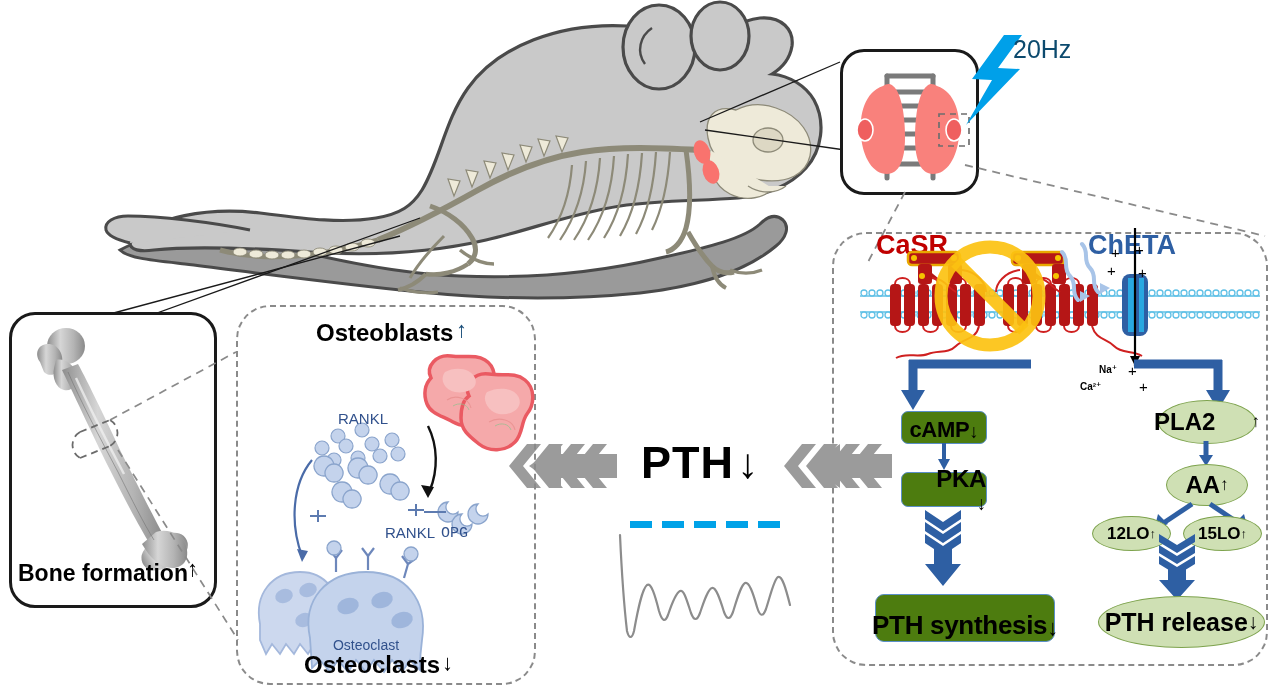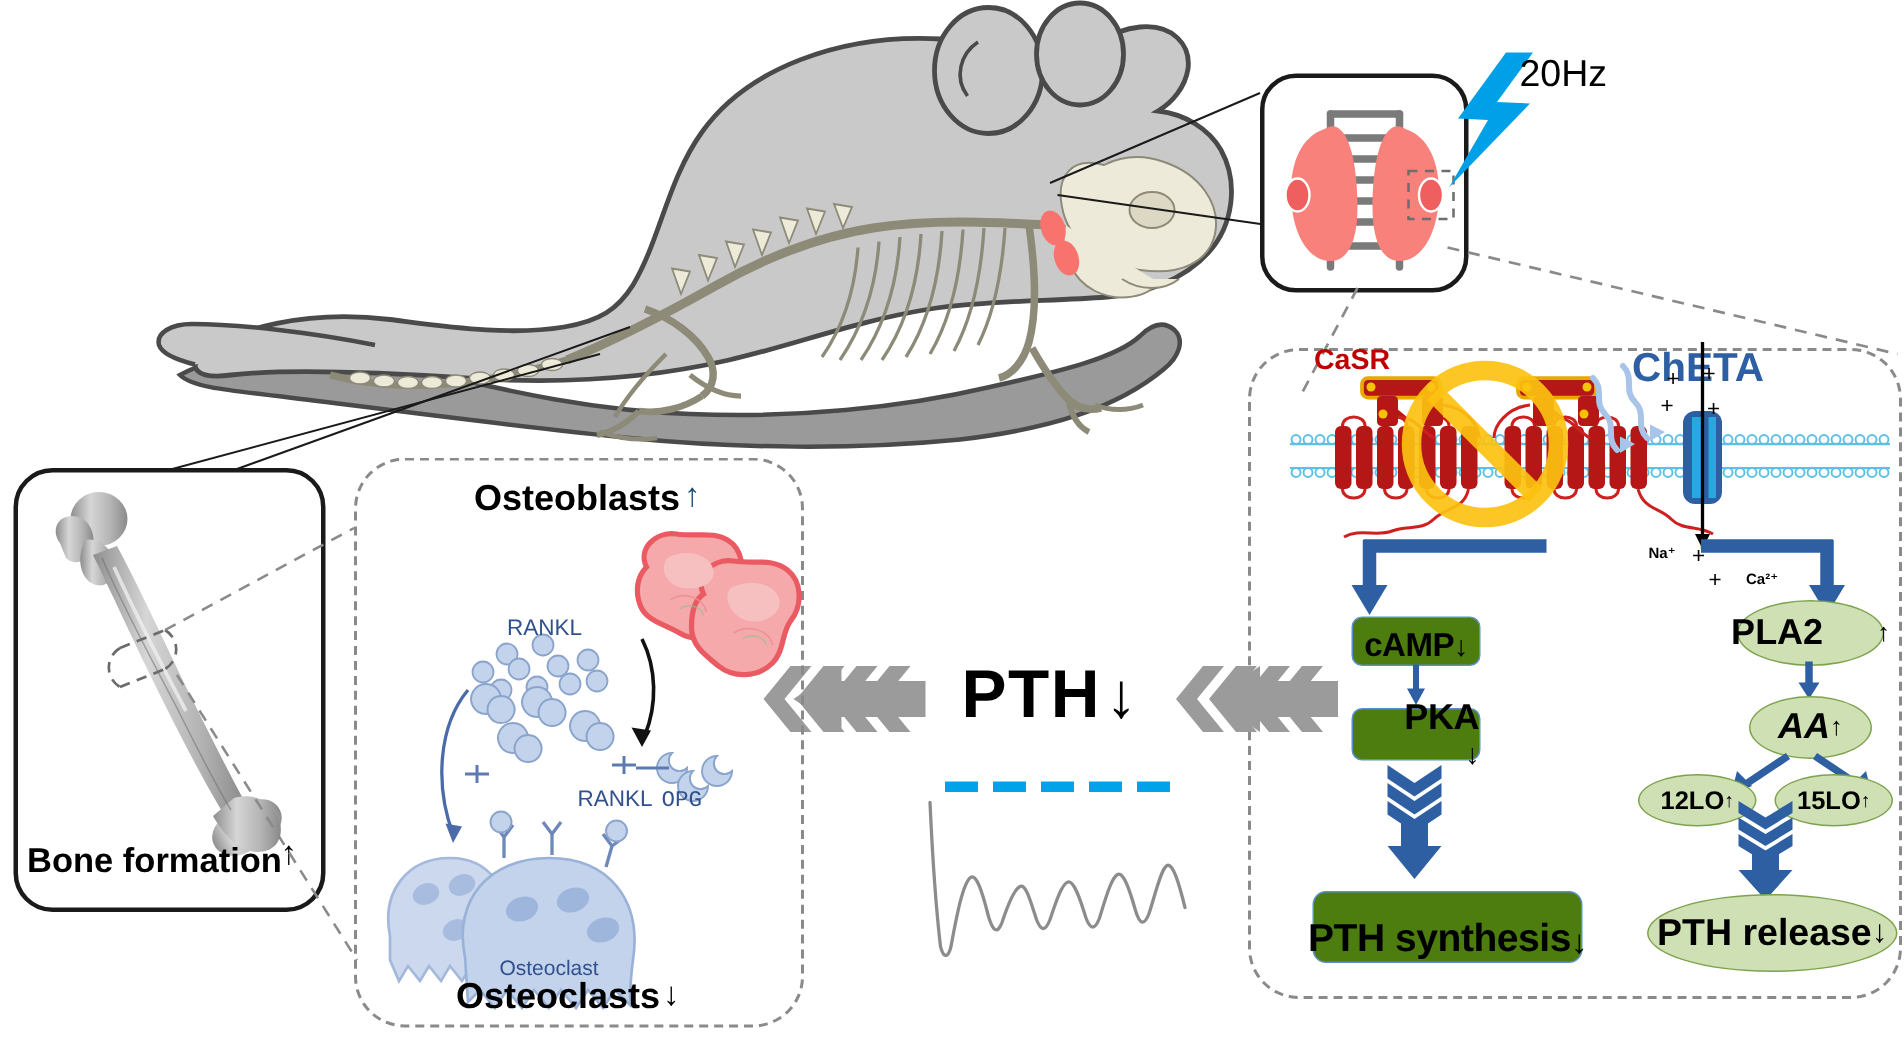--- a/index.html
+++ b/index.html
@@ -29,21 +29,21 @@
   .goval{
     position:absolute;background:#cfe0b4;border:1.6px solid #7ea34e;border-radius:50%;
     display:flex;align-items:center;justify-content:center;
     font-weight:bold;color:#000;white-space:nowrap;
   }
   .arrow-dn{font-weight:normal;}
 
   
   .cyanline{position:absolute;height:7px;background:
      repeating-linear-gradient(90deg,#00a2e8 0 22px,transparent 22px 32px);}
-  .hz{position:absolute;color:#000000;font-size:25px;letter-spacing:0px;}
+  .hz{position:absolute;color:#0c4a6e;font-size:25px;letter-spacing:0px;}
   svg{overflow:visible;display:block;}
 </style>
 </head>
 <body>
 
 <div class="abs nosel" style="left:100px;top:0px;width:730px;height:300px;">
   <svg width="730" height="300" viewBox="0 0 730 300">
 
     <path d="M20 250 C 60 228 120 232 175 245 C 240 262 300 274 360 276
              C 430 279 500 272 560 258 C 610 247 645 238 660 224
@@ -177,21 +177,21 @@
 </svg>
 <div class="hz" style="left:1013px;top:35px;">20Hz</div>
 
 <svg class="abs nosel" style="left:0;top:0;width:1269px;height:693px;pointer-events:none;">
   <line x1="905" y1="192" x2="868" y2="262" stroke="#8a8a8a" stroke-width="1.8" stroke-dasharray="8 6"></line>
   <line x1="965" y1="165" x2="1265" y2="236" stroke="#8a8a8a" stroke-width="1.8" stroke-dasharray="8 6"></line>
 </svg>
 
 <div class="panel-dashed" style="left:832px;top:232px;width:432px;height:430px;"></div>
 
-<div class="lbl bold" style="left:876px;top:230px;font-size:19px;color:#c00000;">CaSR</div>
+<div class="lbl bold" style="left:876px;top:230px;font-size:27px;color:#c00000;">CaSR</div>
 <div class="lbl bold" style="left:1088px;top:230px;font-size:27px;color:#2e5fa3;">ChETA</div>
 
 <svg class="abs nosel" style="left:860px;top:258px;" width="400" height="150">
 
   <g>
     <rect x="0" y="36" width="400" height="20" fill="#ffffff"></rect>
     <g stroke="#5fc0e6" stroke-width="1.5" fill="none">
       <line x1="0" y1="38" x2="400" y2="38"></line>
       <line x1="0" y1="54" x2="400" y2="54"></line>
     </g>
@@ -389,21 +389,21 @@
   <path d="M240 36 l0 -11 l10 5 Z" fill="#a8c4e8"></path>
 </svg>
 
 <div class="lbl" style="left:1111px;top:244px;font-size:15px;color:#000;">+</div>
 <div class="lbl" style="left:1135px;top:241px;font-size:15px;color:#000;">+</div>
 <div class="lbl" style="left:1107px;top:262px;font-size:15px;color:#000;">+</div>
 <div class="lbl" style="left:1138px;top:264px;font-size:15px;color:#000;">+</div>
 <div class="lbl" style="left:1128px;top:362px;font-size:15px;color:#000;">+</div>
 <div class="lbl" style="left:1139px;top:378px;font-size:15px;color:#000;">+</div>
 <div class="lbl" style="left:1099px;top:364px;font-size:10px;font-weight:bold;color:#000;">Na⁺</div>
-<div class="lbl" style="left:1164px;top:381px;font-size:10px;font-weight:bold;color:#000;">Ca²⁺</div>
+<div class="lbl" style="left:1080px;top:381px;font-size:10px;font-weight:bold;color:#000;">Ca²⁺</div>
 
 <svg class="abs nosel" style="left:895px;top:358px;" width="140" height="56">
   <path d="M136 6 H 14" stroke="#2e5fa3" stroke-width="9" fill="none"></path>
   <path d="M18 2 V 34" stroke="#2e5fa3" stroke-width="9" fill="none"></path>
   <path d="M18 52 l-12 -20 h24 Z" fill="#2e5fa3"></path>
 </svg>
 
 <svg class="abs nosel" style="left:1130px;top:358px;" width="110" height="56">
   <path d="M4 6 H 92" stroke="#2e5fa3" stroke-width="9" fill="none"></path>
   <path d="M88 2 V 34" stroke="#2e5fa3" stroke-width="9" fill="none"></path>
@@ -437,21 +437,21 @@
 </div>
 
 <div class="goval" style="left:1158px;top:400px;width:96px;height:42px;font-size:24px;gap:36px;">
   <span>PLA2</span>
     <span class="arrow-dn" style="font-size:17px;">↑</span>
 </div>
 <svg class="abs nosel" style="left:1196px;top:441px;" width="22" height="26">
   <line x1="10" y1="0" x2="10" y2="16" stroke="#2e5fa3" stroke-width="5"></line>
   <path d="M10 25 l-7 -11 h14 Z" fill="#2e5fa3"></path>
 </svg>
-<div class="goval" style="left:1166px;top:464px;width:80px;height:40px;font-size:24px;font-style:italic;">
+<div class="goval" style="left:1166px;top:464px;width:80px;height:40px;font-size:24px;">
   <span>AA</span>
     <span class="arrow-dn" style="font-size:17px;">↑</span>
 </div>
 
 <svg class="abs nosel" style="left:1110px;top:500px;" width="180" height="40">
   <line x1="82" y1="4" x2="52" y2="24" stroke="#2e5fa3" stroke-width="5"></line>
   <path d="M44 30 l4 -16 l10 10 Z" fill="#2e5fa3"></path>
   <line x1="100" y1="4" x2="130" y2="24" stroke="#2e5fa3" stroke-width="5"></line>
   <path d="M138 30 l-14 -6 l10 -10 Z" fill="#2e5fa3"></path>
 </svg>

